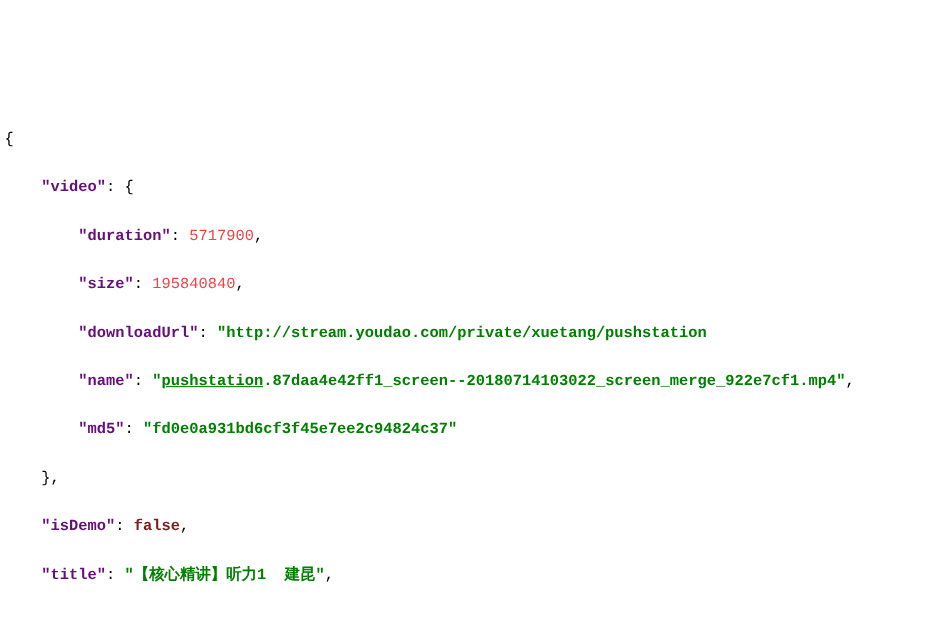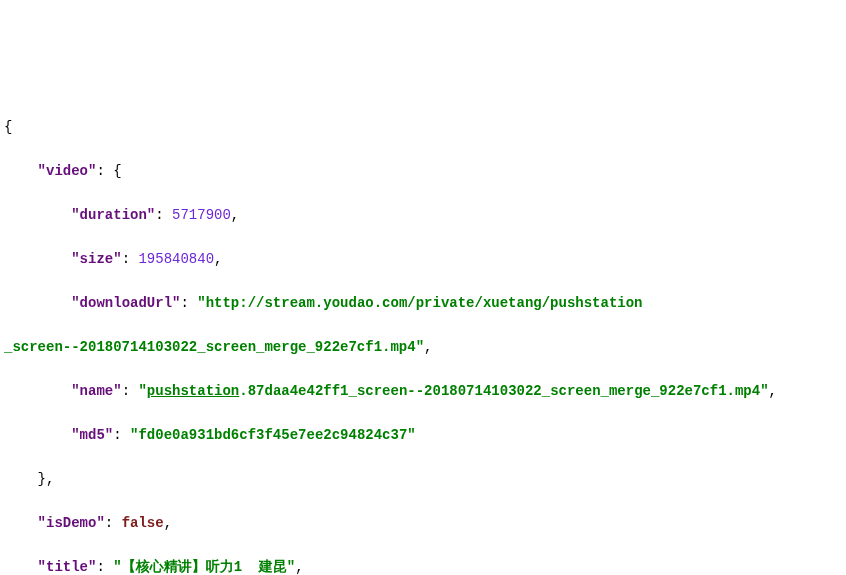--- a/index.html
+++ b/index.html
@@ -9,38 +9,37 @@
     font-size: 14px;
     line-height: 22px;
     background: #fff;
     color: #000;
     white-space: pre;
     position: relative;
   }
   .punct { color: #000; }
   .key   { color: #660e7a; font-weight: bold; }
   .str   { color: #008000; font-weight: bold; }
-  .num   { color: #6d28d9; }
+  .num   { color: #ef4444; }
   .bool  { color: #7f1d1d; font-weight: bold; }
   .url   { color: #008000; font-weight: bold; text-decoration: underline; }
 
   .line           { display: block; }
 </style>
 </head>
 <body>
 
 
 
 <div>
 <span class="line"><span class="punct">{</span></span>
 <span class="line"><span>    </span><span class="key">"video"</span><span class="punct">: {</span></span>
 <span class="line"><span>        </span><span class="key">"duration"</span><span class="punct">: </span><span class="num">5717900</span><span class="punct">,</span></span>
 <span class="line"><span>        </span><span class="key">"size"</span><span class="punct">: </span><span class="num">195840840</span><span class="punct">,</span></span>
 <span class="line"><span>        </span><span class="key">"downloadUrl"</span><span class="punct">: </span><span class="str">"http://stream.youdao.com/private/xuetang/pushstation</span></span>
-<span class="line"><span class="str">_screen--20180714103022_screen_merge_922e7cf1.mp4"</span><span class="punct">,</span></span>
 <span class="line"><span>        </span><span class="key">"name"</span><span class="punct">: </span><span class="str">"</span><span class="url">pushstation</span><span class="str">.87daa4e42ff1_screen--20180714103022_screen_merge_922e7cf1.mp4"</span><span class="punct">,</span></span>
 <span class="line"><span>        </span><span class="key">"md5"</span><span class="punct">: </span><span class="str">"fd0e0a931bd6cf3f45e7ee2c94824c37"</span></span>
 <span class="line"><span>    </span><span class="punct">},</span></span>
 <span class="line"><span>    </span><span class="key">"isDemo"</span><span class="punct">: </span><span class="bool">false</span><span class="punct">,</span></span>
 <span class="line"><span>    </span><span class="key">"title"</span><span class="punct">: </span><span class="str">"【核心精讲】听力1  建昆"</span><span class="punct">,</span></span>
 
 
 
 
 

